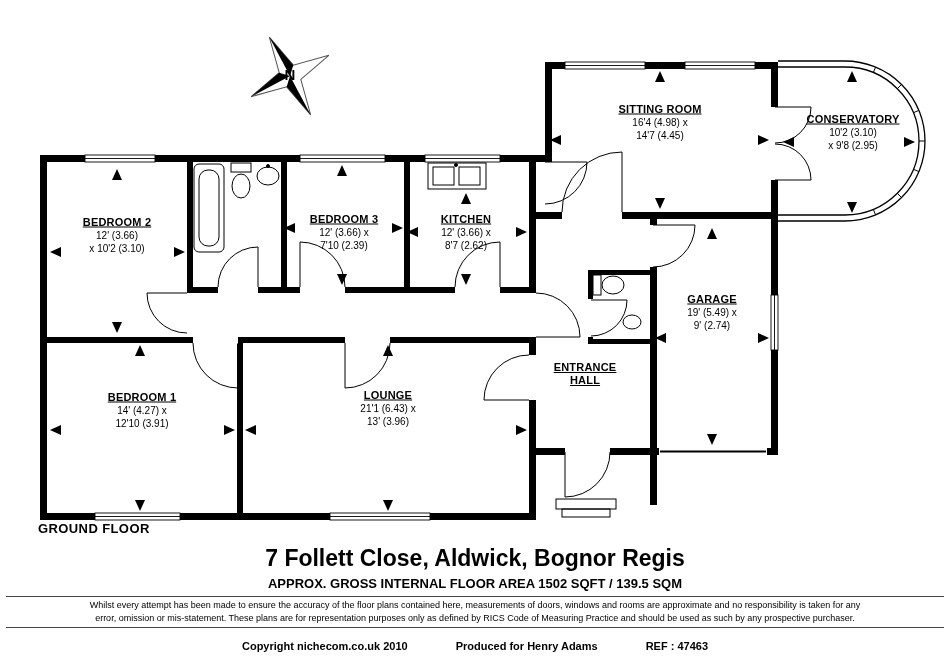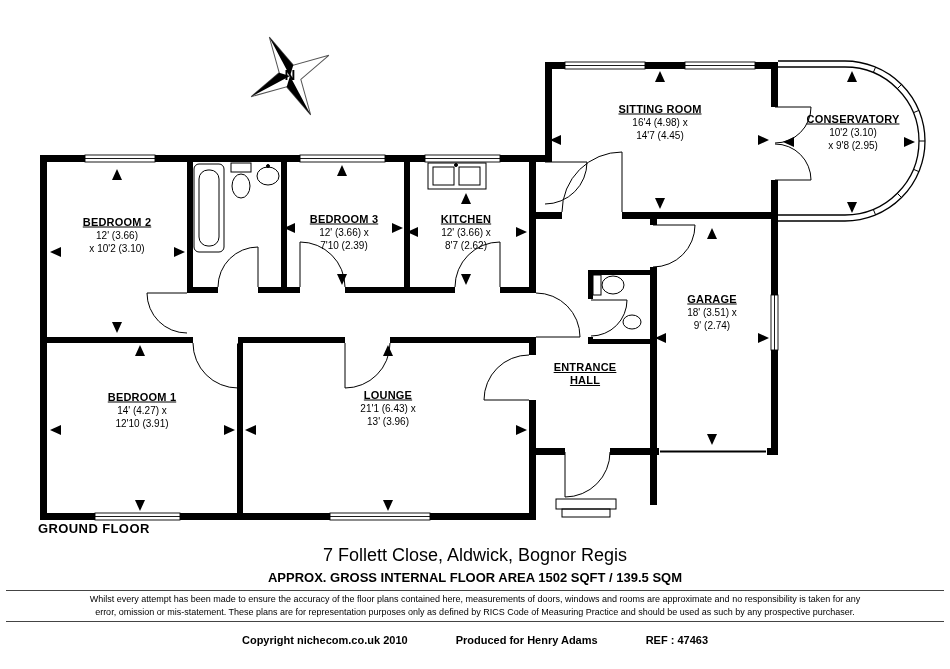--- a/index.html
+++ b/index.html
@@ -10,21 +10,21 @@
   }
   .plan{position:relative;width:950px;height:545px;}
   .plan svg{position:absolute;left:0;top:0;}
   .rlabel{
     position:absolute;transform:translate(-50%,-50%);
     text-align:center;line-height:13px;white-space:nowrap;
   }
   .rname{font-size:11px;font-weight:bold;letter-spacing:.2px;text-decoration:underline;}
   .rdim{font-size:10px;}
   .gf{position:absolute;left:38px;top:521px;font-size:13px;font-weight:bold;letter-spacing:.4px;}
-  .title{text-align:center;font-size:18px;font-weight:normal;margin:0;}
+  .title{text-align:center;font-size:23px;font-weight:bold;margin:0;}
   .subtitle{text-align:center;font-size:13px;font-weight:bold;margin:4px 0 5px;}
   .rule{border:0;border-top:1px solid #444;margin:2px 6px;}
   .disclaimer{font-size:9px;text-align:center;line-height:1.45;margin:2px 0;}
   .footer{display:flex;justify-content:center;gap:48px;font-size:11px;font-weight:bold;margin-top:12px;}
 </style>
 </head>
 <body>
 
 <div class="plan">
 
@@ -227,21 +227,21 @@
     <div class="rdim">16'4 (4.98) x</div>
     <div class="rdim">14'7 (4.45)</div>
   </div>
   <div class="rlabel" style="left:853px;top:132px">
     <div class="rname">CONSERVATORY</div>
     <div class="rdim">10'2 (3.10)</div>
     <div class="rdim">x 9'8 (2.95)</div>
   </div>
   <div class="rlabel" style="left:712px;top:312px">
     <div class="rname">GARAGE</div>
-    <div class="rdim">18' (3.51) x</div>
+    <div class="rdim">19' (5.49) x</div>
     <div class="rdim">9' (2.74)</div>
   </div>
   <div class="rlabel" style="left:585px;top:374px">
     <div class="rname">ENTRANCE</div>
     <div class="rname">HALL</div>
   </div>
   <div class="rlabel" style="left:142px;top:410px">
     <div class="rname">BEDROOM 1</div>
     <div class="rdim">14' (4.27) x</div>
     <div class="rdim">12'10 (3.91)</div>

